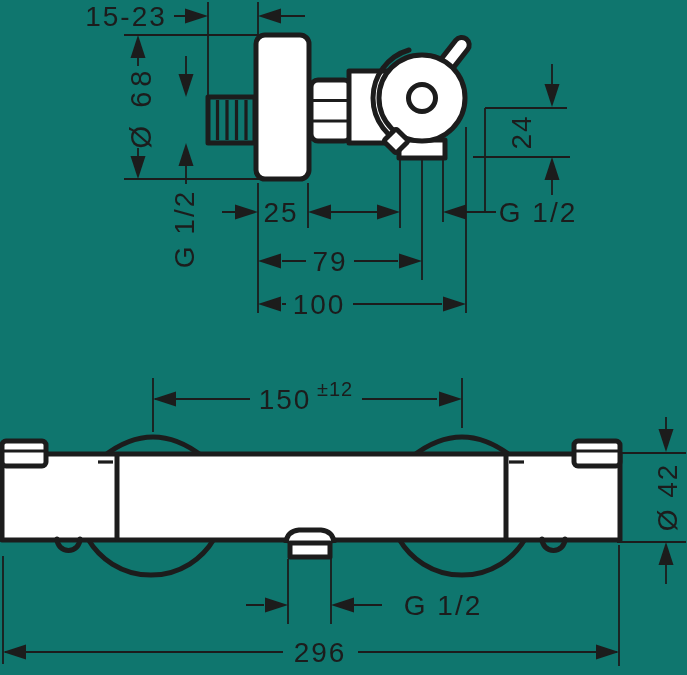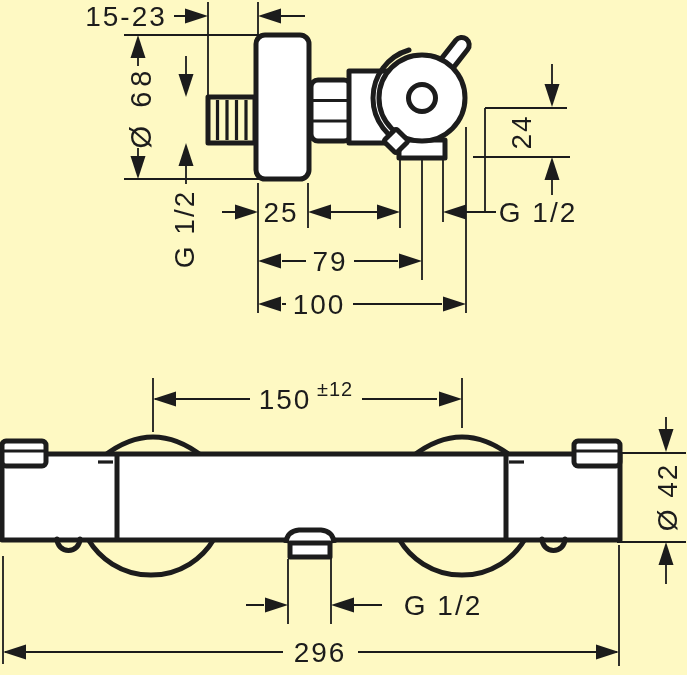--- a/index.html
+++ b/index.html
@@ -1,16 +1,16 @@
 <!DOCTYPE html>
 <html><head>
 <meta charset="utf-8">
 <style>
   html,body{margin:0;padding:0;background:#ffffff;}
-  .canvas{position:relative;width:687px;height:675px;background:#fef9c3;overflow:hidden;}
+  .canvas{position:relative;width:687px;height:675px;background:#0f766e;overflow:hidden;}
   svg{position:absolute;left:0;top:0;}
   .part{fill:none;stroke:#1c1c1c;stroke-width:5;stroke-linejoin:round;stroke-linecap:round;}
   .part-fill{fill:#ffffff;stroke:#1c1c1c;stroke-width:5;stroke-linejoin:round;}
   .detail{fill:none;stroke:#1c1c1c;stroke-width:3.2;stroke-linecap:butt;}
   .thin{fill:none;stroke:#1c1c1c;stroke-width:1.8;stroke-linecap:butt;}
   .arr{fill:#1c1c1c;stroke:none;}
   text{fill:#1c1c1c;font-family:"Liberation Sans","DejaVu Sans",sans-serif;}
   .dim{font-size:28px;letter-spacing:2px;}
   .dimw{font-size:29px;letter-spacing:5px;}
   .sup{font-size:20px;letter-spacing:1px;}

